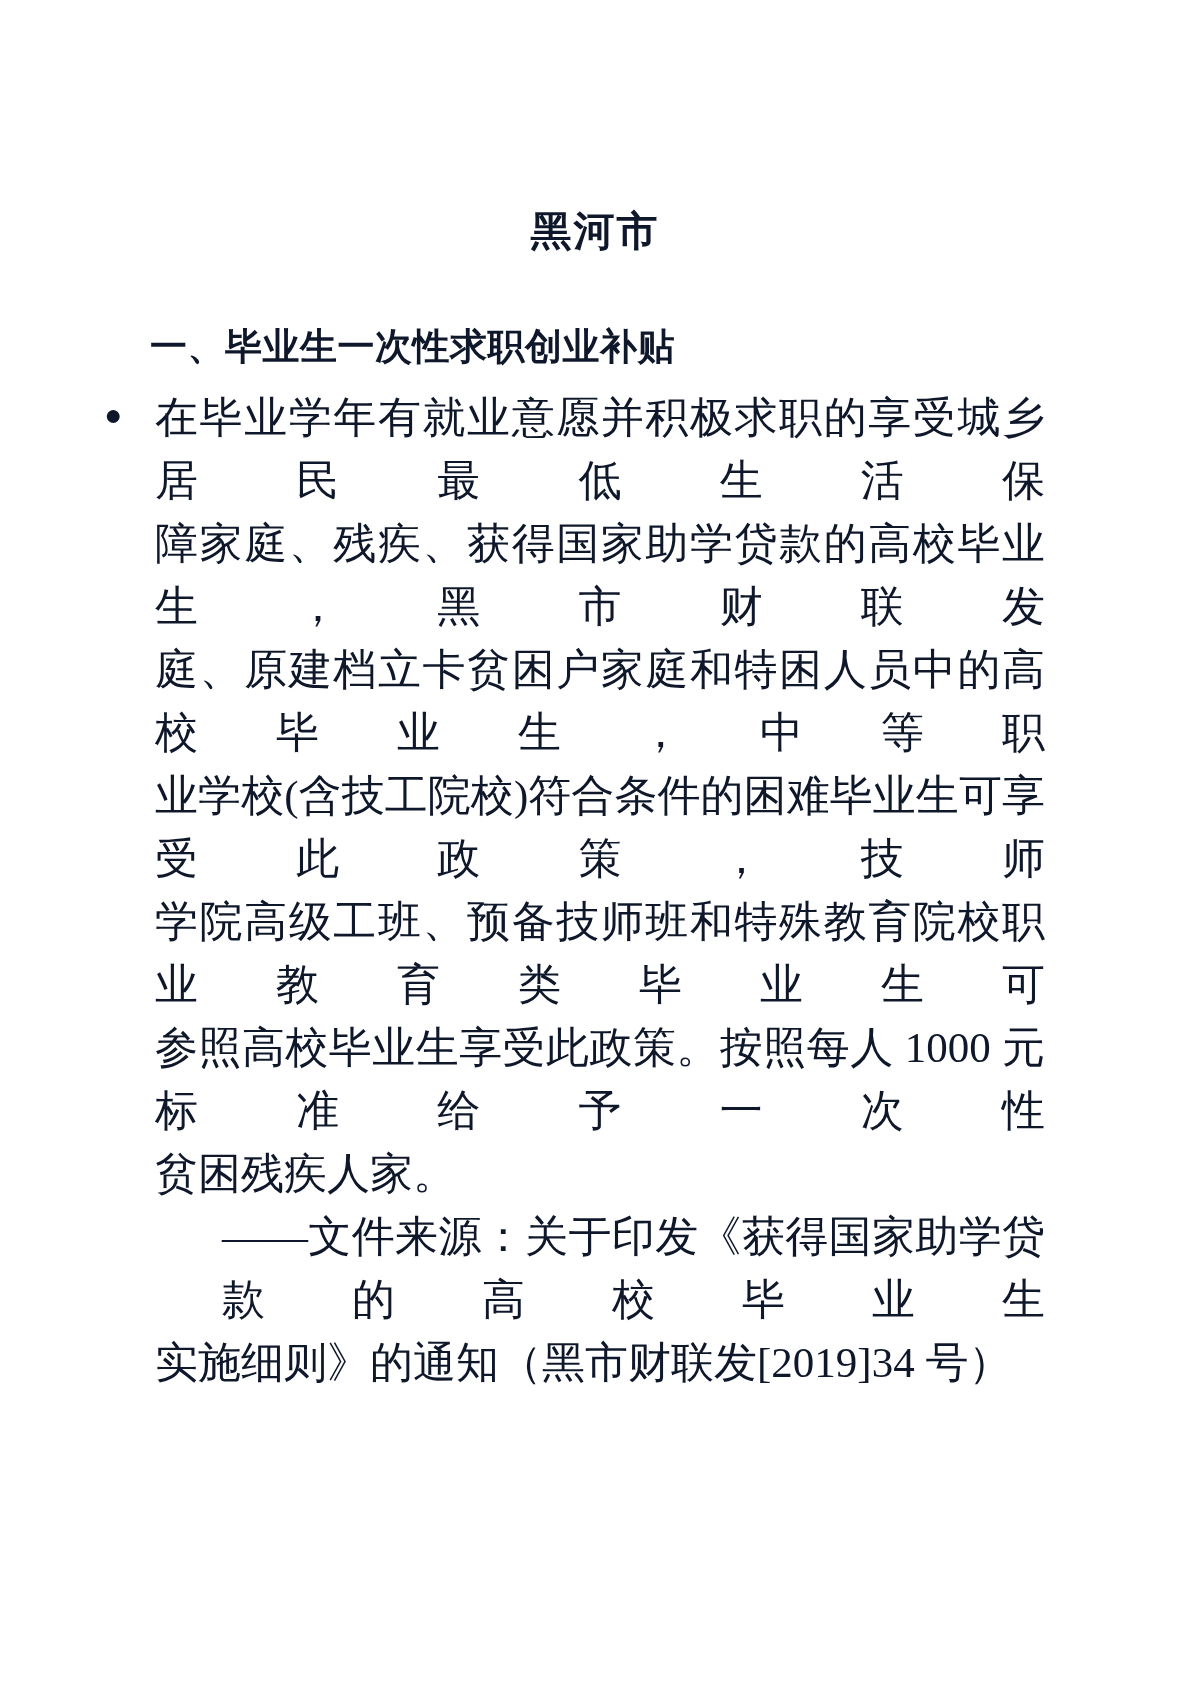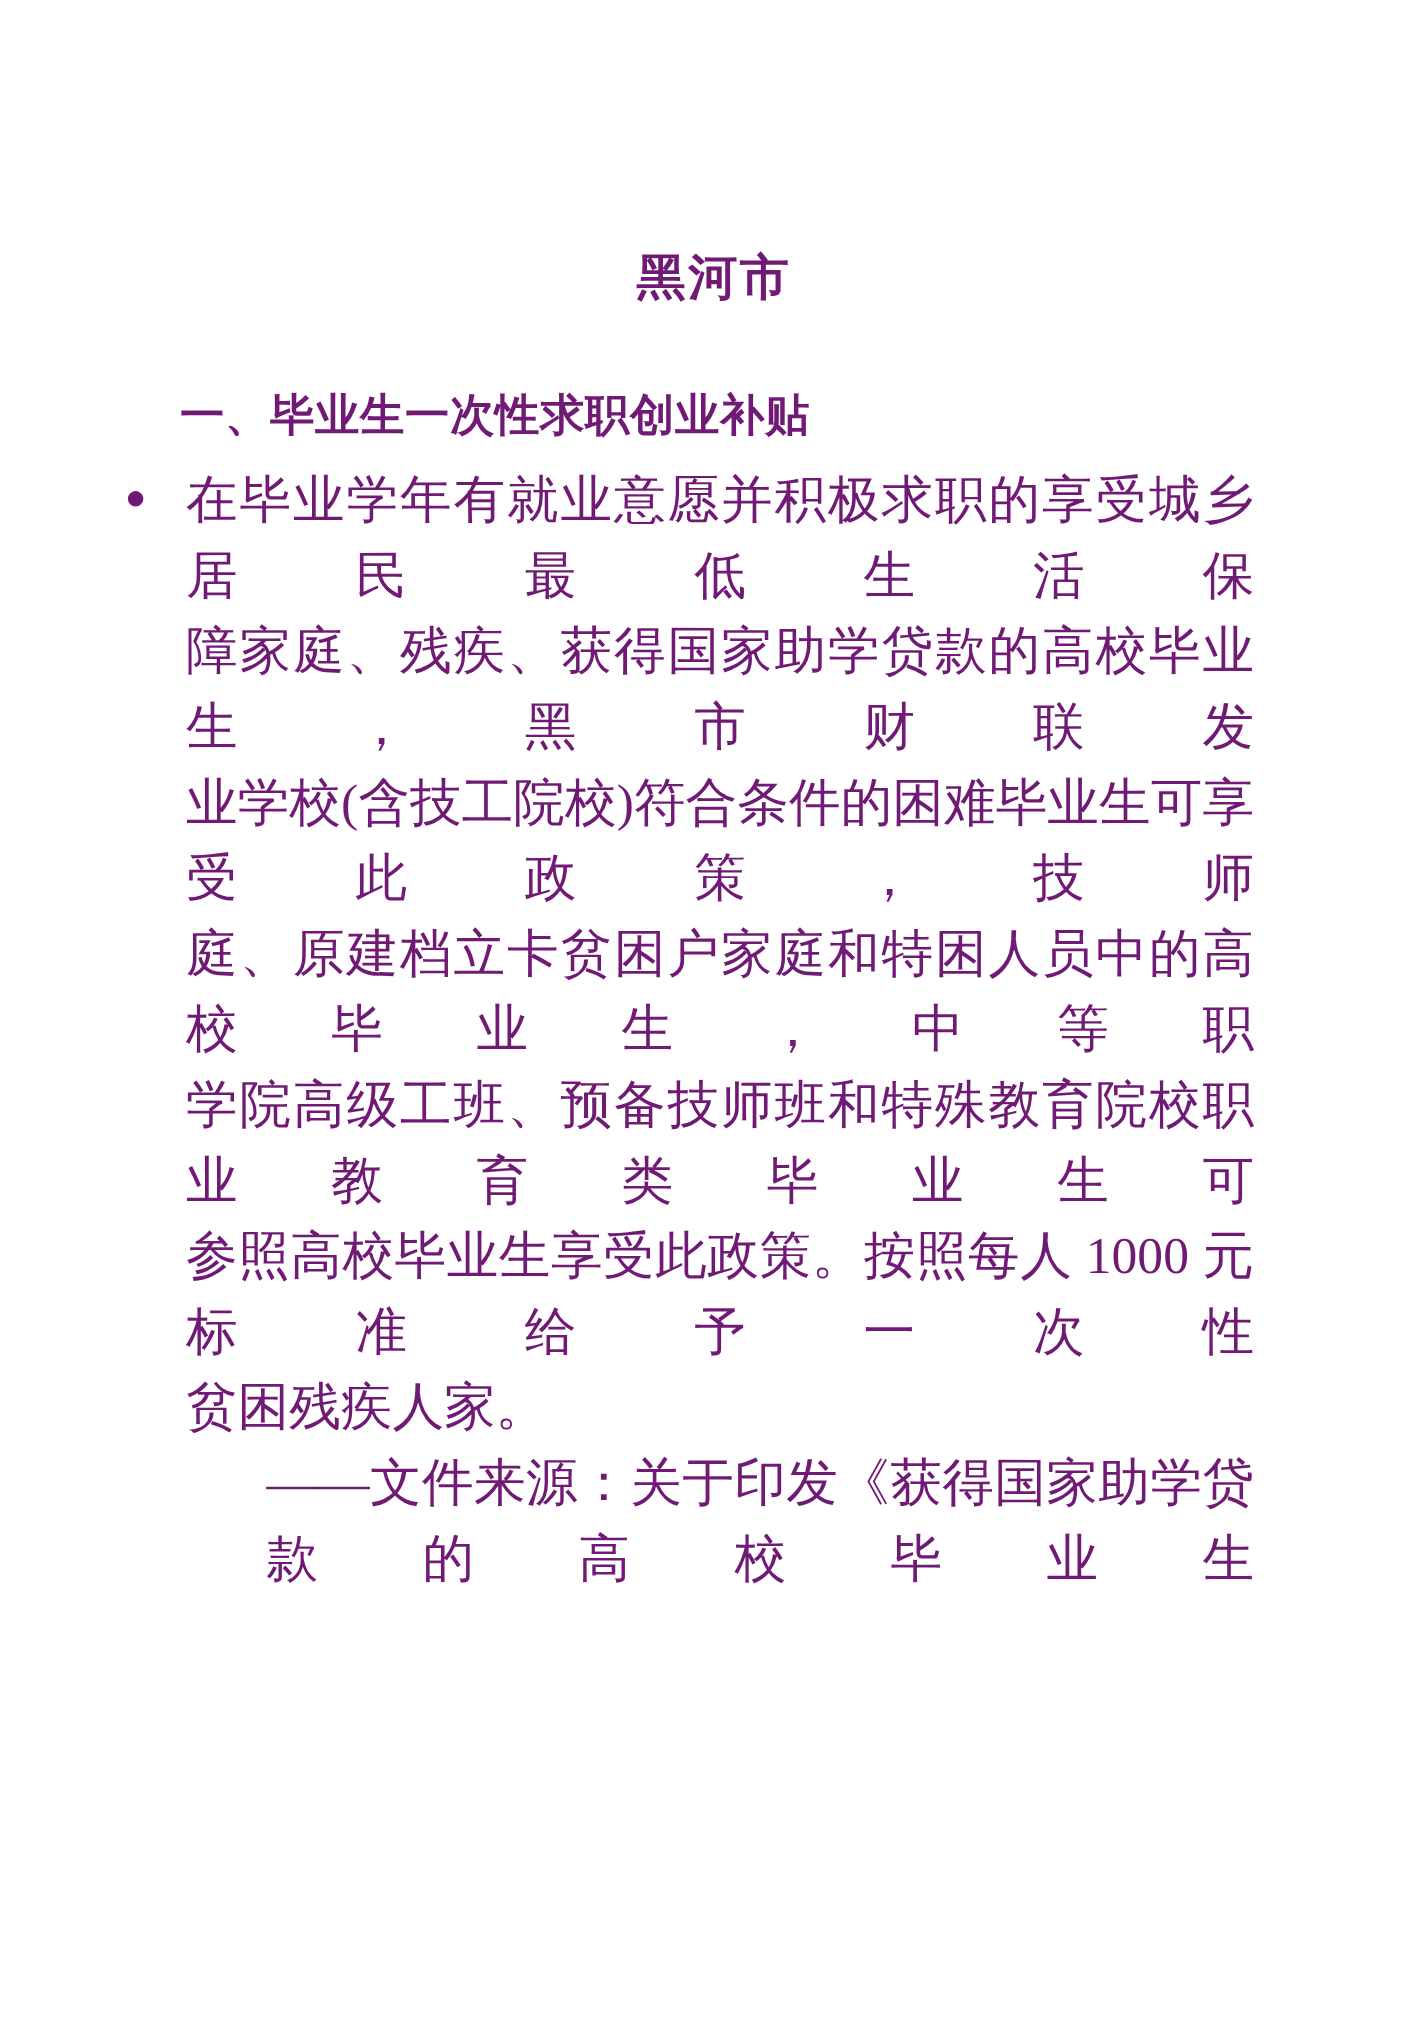--- a/index.html
+++ b/index.html
@@ -3,21 +3,21 @@
 <meta charset="utf-8">
 <style>
   html, body { margin: 0; padding: 0; }
   body { background: #ffffff; }
 
   .page {
     position: relative;
     width: 1190px;
     height: 1683px;
     background: #ffffff;
-    color: #701a75;
+    color: #0f172a;
     font-family: "Liberation Serif", "DejaVu Serif", serif;
     overflow: hidden;
   }
 
   .doc-title {
     position: absolute;
     top: 205px;
     left: 0;
     width: 100%;
     margin: 0;
@@ -79,22 +79,23 @@
 
   <h1 class="doc-title">黑河市</h1>
 
   <h2 class="section-heading">一、毕业生一次性求职创业补贴</h2>
 
   <span class="bullet-marker">●</span>
 
   <div class="body-block">
     <div class="line">在毕业学年有就业意愿并积极求职的享受城乡居民最低生活保</div>
     <div class="line">障家庭、残疾、获得国家助学贷款的高校毕业生，黑市财联发</div>
+    <div class="line">庭、原建档立卡贫困户家庭和特困人员中的高校毕业生，中等职</div>
     <div class="line">业学校(含技工院校)符合条件的困难毕业生可享受此政策，技师</div>
-    <div class="line">庭、原建档立卡贫困户家庭和特困人员中的高校毕业生，中等职</div>
     <div class="line">学院高级工班、预备技师班和特殊教育院校职业教育类毕业生可</div>
     <div class="line">参照高校毕业生享受此政策。按照每人 1000 元标准给予一次性</div>
     <div class="line last">贫困残疾人家。</div>
 
     <div class="line indent">——文件来源：关于印发《获得国家助学贷款的高校毕业生</div>
+    <div class="line last">实施细则》的通知（黑市财联发[2019]34 号）</div>
   </div>
 
 </div>
 
 </body></html>

